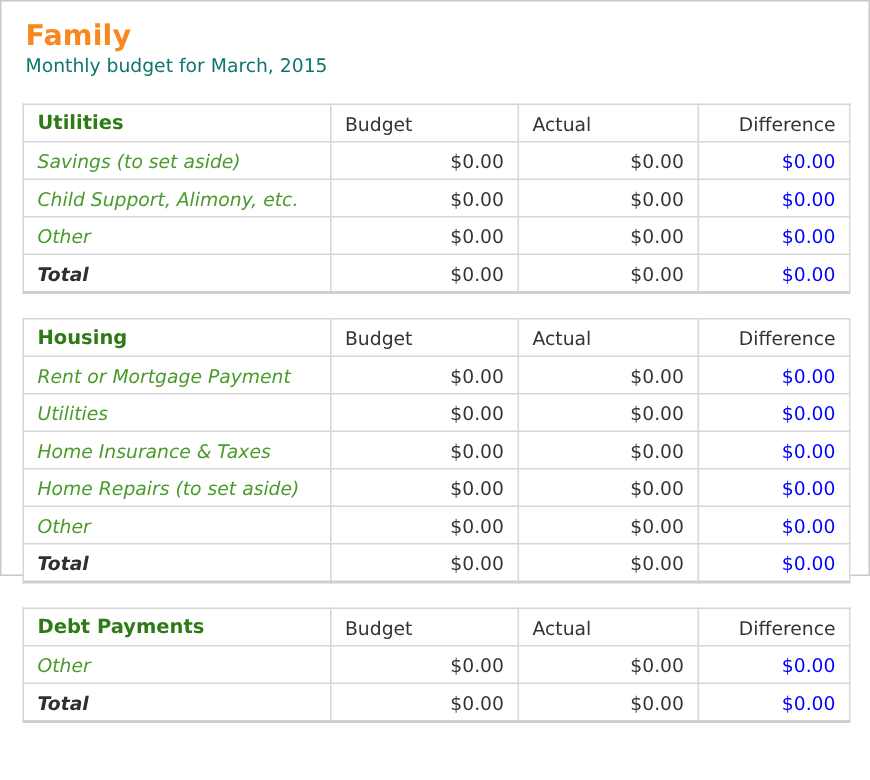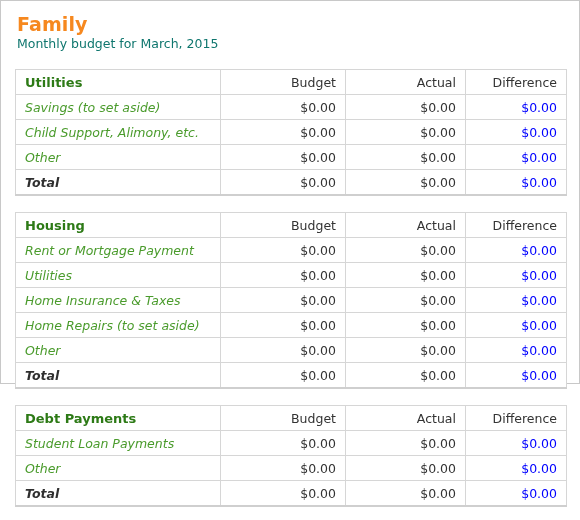--- a/index.html
+++ b/index.html
@@ -59,21 +59,21 @@
     background: #ffffff;
   }
   .hdr-section {
     color: #2d7a16;
     font-weight: bold !important;
     text-align: left;
     font-size: 13px !important;
   }
   .hdr-col {
     color: #333333;
-    text-align: right;
+    text-align: left;
   }
   .hdr-col.center {
     text-align: right;
   }
   .row-label {
     color: #4a9b2c;
     text-align: left;
     font-style: italic;
   }
   .row-label.total {
@@ -210,26 +210,20 @@
         <thead>
           <tr>
             <th class="hdr-section">Debt Payments</th>
             <th class="hdr-col">Budget</th>
             <th class="hdr-col">Actual</th>
             <th class="hdr-col center">Difference</th>
           </tr>
         </thead>
         <tbody>
           <tr>
-            <td class="row-label">Student Loan Payments</td>
-            <td class="amount">$0.00</td>
-            <td class="amount">$0.00</td>
-            <td class="amount diff">$0.00</td>
-          </tr>
-          <tr>
             <td class="row-label">Other</td>
             <td class="amount">$0.00</td>
             <td class="amount">$0.00</td>
             <td class="amount diff">$0.00</td>
           </tr>
           <tr>
             <td class="row-label total">Total</td>
             <td class="amount total-amt">$0.00</td>
             <td class="amount total-amt">$0.00</td>
             <td class="amount diff total-amt">$0.00</td>

